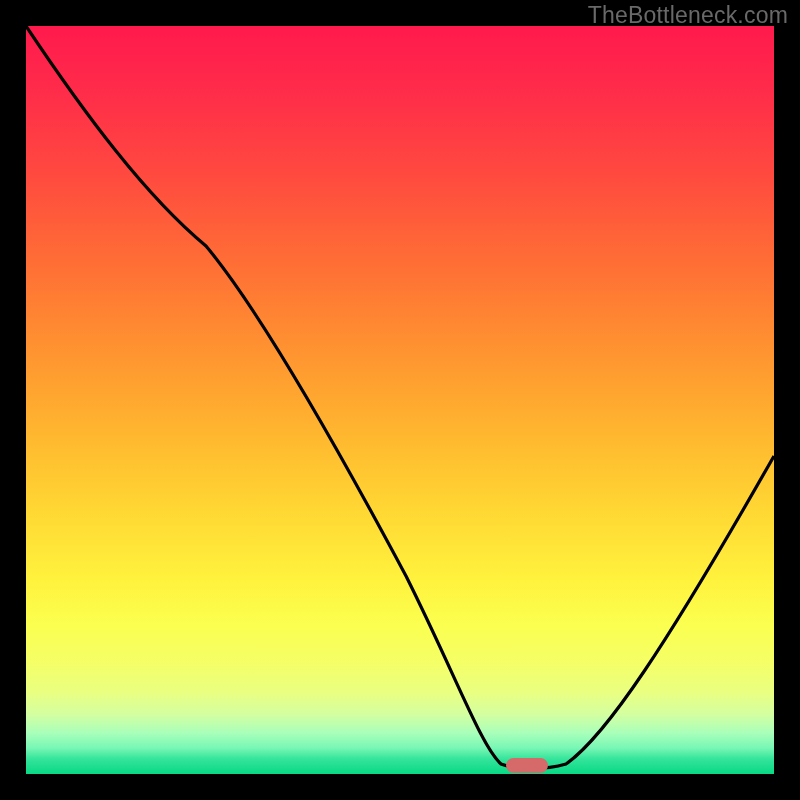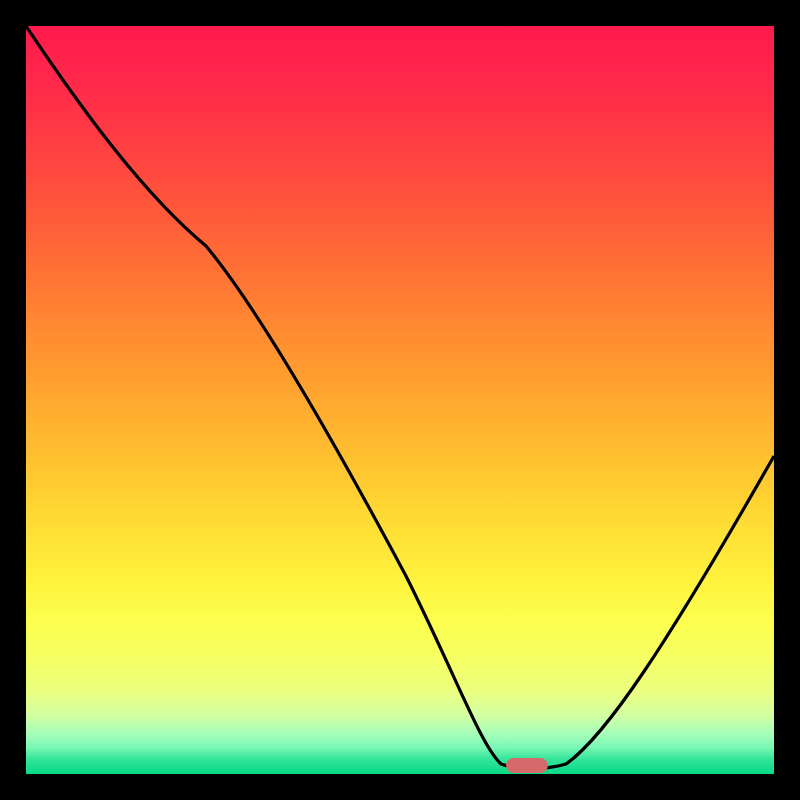--- a/index.html
+++ b/index.html
@@ -83,13 +83,14 @@
                C 60 90, 120 170, 180 220
                C 230 280, 300 400, 380 550
                C 430 650, 455 720, 475 738
                C 490 744, 520 744, 540 738
                C 580 710, 640 620, 748 430" fill="none" stroke="#000" stroke-width="3.2"></path>
     </svg>
 
     <div class="marker"></div>
   </div>
 
+  <div class="watermark">TheBottleneck.com</div>
 </div>
 
 </body></html>

